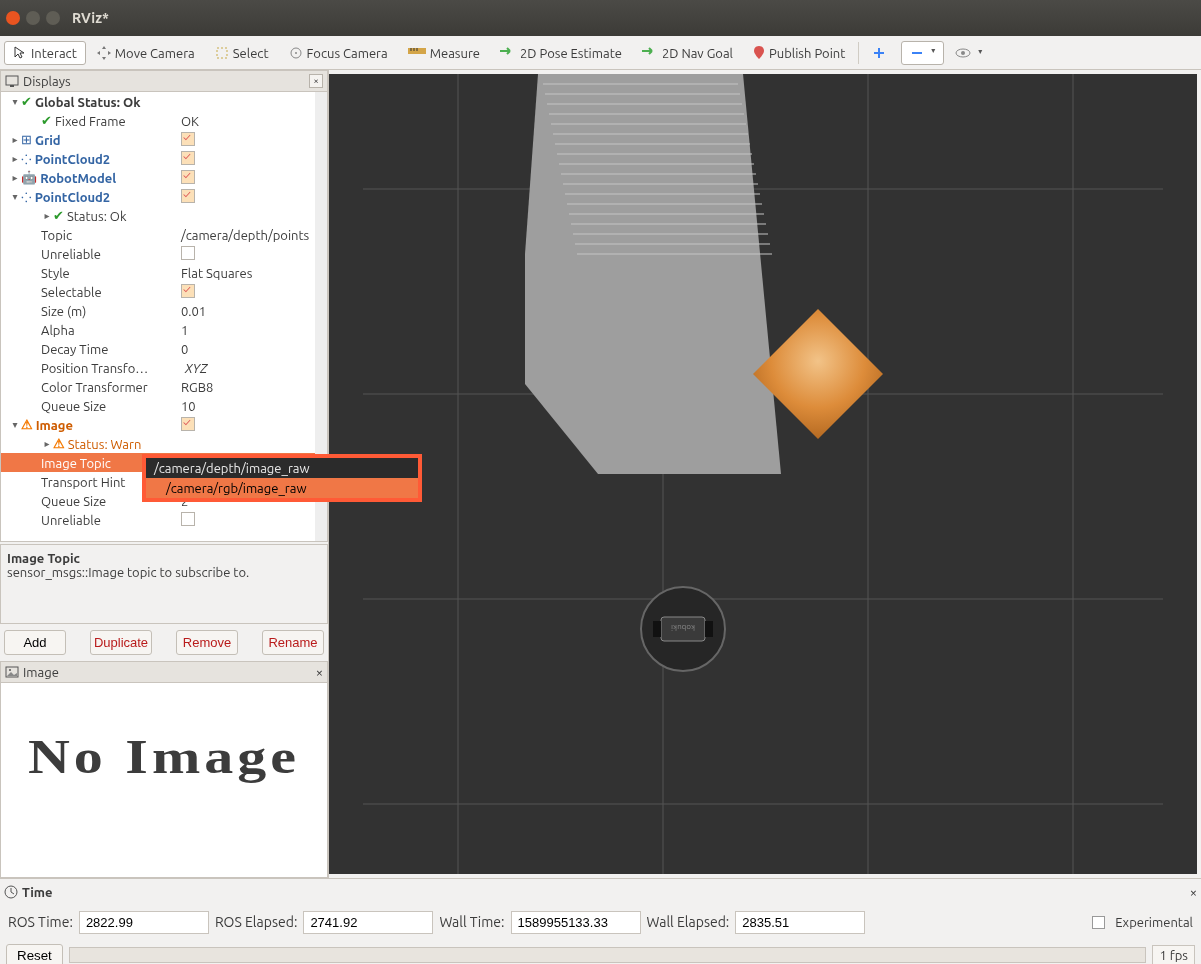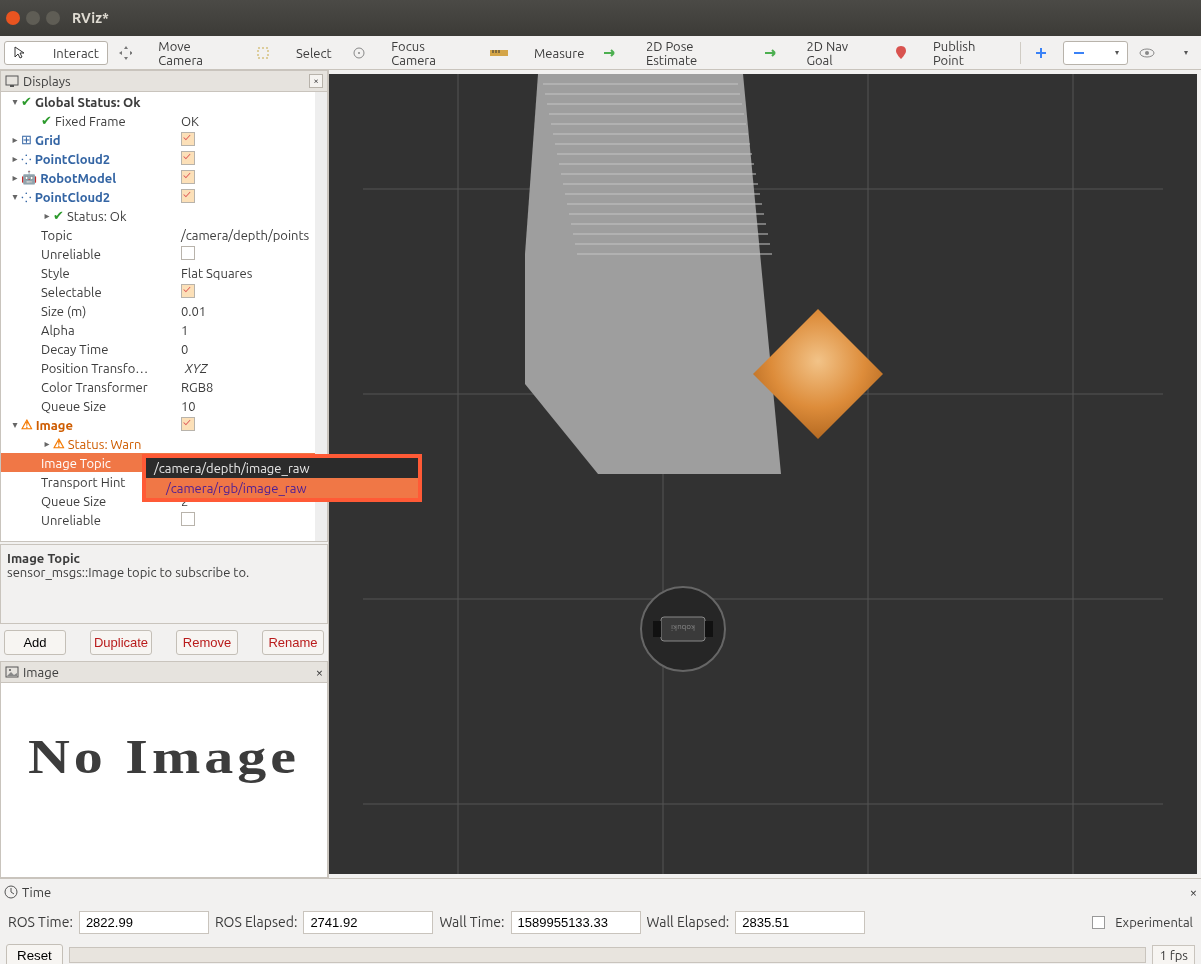--- a/index.html
+++ b/index.html
@@ -4,21 +4,21 @@
 <style>
 * { box-sizing: border-box; }
 body { margin: 0; font-family: "Ubuntu", "Segoe UI", sans-serif; font-size: 13px; color: #3c3c3c; background: #f2f1f0; width: 1201px; height: 964px; overflow: hidden; position: relative; }
 .titlebar { height: 36px; background: linear-gradient(#4b4a46, #3c3b37); display: flex; align-items: center; padding: 14px 6px; color: #dfdbd2; }
 .titlebar .win-btn { width: 14px; height: 14px; border-radius: 50%; margin-right: 6px; }
 .win-close { background: #e95420; }
 .win-min { background: #5f5d55; }
 .win-max { background: #5f5d55; }
 .titlebar .title { margin-left: 6px; font-weight: bold; font-size: 14px; }
 .toolbar { height: 34px; background: #f2f1f0; border-bottom: 1px solid #c9c4bd; display: flex; align-items: center; padding: 2px 4px; gap: 2px; }
-.tool-btn { display: inline-flex; align-items: center; padding: 4px 8px; border: 1px solid transparent; border-radius: 3px; cursor: pointer; font-size: 13px; color: #3c3c3c; gap: 22px; }
+.tool-btn { display: inline-flex; align-items: flex-start; padding: 4px 8px; border: 1px solid transparent; border-radius: 3px; cursor: pointer; font-size: 13px; color: #3c3c3c; }
 .tool-btn.active { border: 1px solid #b8b3ab; background: #fff; }
 .tool-btn svg, .tool-btn .ico { margin-right: 4px; }
 .sep { width: 1px; height: 22px; background: #d0ccc4; margin: 0 2px; }
 .main { display: flex; height: 808px; }
 .left { width: 329px; display: flex; flex-direction: column; border-right: 1px solid #c9c4bd; }
 .panel-header { height: 22px; background: #e6e3de; border: 1px solid #c9c4bd; display: flex; align-items: center; padding: 0 4px; justify-content: space-between; }
 .panel-header .iconbox { width:14px; height:14px; margin-right:4px; }
 .panel-header .ttl { font-size: 13px; }
 .panel-header .close-x { width:14px; height:14px; border:1px solid #b8b3ab; font-size:10px; text-align:center; line-height:12px; background:#f5f3f0; cursor:pointer; }
 .tree { flex: 1; background: #fff; overflow: auto; border: 1px solid #c9c4bd; border-top: none; position: relative; }
@@ -48,21 +48,21 @@
 .timebar { height: 26px; background: #f2f1f0; border-top: 1px solid #c9c4bd; display:flex; align-items:center; padding:0 4px; justify-content:space-between; }
 .statusrow { height: 36px; display:flex; align-items:center; gap:6px; padding:0 8px; background:#f2f1f0; }
 .statusrow input { border:1px solid #c9c4bd; padding:3px 6px; background:#fff; font-size:13px; width:130px; }
 .statusrow .lbl { font-size:14px; }
 .bottombar { height: 30px; display:flex; align-items:center; padding:0 6px; gap:6px; background:#f2f1f0; }
 .bottombar button { padding:3px 10px; border:1px solid #c4bfb7; background:#f7f5f2; border-radius:3px;text-align:right; }
 .trough { flex:1; height:16px; background:#e8e4de; border:1px solid #c9c4bd; }
 .fps { border:1px solid #c9c4bd; padding:2px 6px; background:#f7f5f2; }
 .dropdown { position:absolute; left:142px; top:454px; z-index:50; width:280px; border:4px solid #ff5a36; background:#2b2b2b; }
 .dropdown .opt { padding:3px 8px; color:#e8e8e8; font-size:13px; }
-.dropdown .opt.hov { background:#f07746; color:#4c1d95;padding-left:20px; }
+.dropdown .opt.hov { background:#f07746; color:#000000;padding-left:20px; }
 .chk-small { width:13px; height:13px; border:1px solid #999; display:inline-block; vertical-align:middle; background:#fff; margin-right:4px; }
 </style>
 </head>
 <body>
 
 <div class="titlebar">
   <div class="win-btn win-close"></div>
   <div class="win-btn win-min"></div>
   <div class="win-btn win-max"></div>
   <div class="title">RViz*</div>
@@ -352,21 +352,21 @@
   <div class="opt">/camera/depth/image_raw</div>
   <div class="opt hov">/camera/rgb/image_raw</div>
 </div>
 
 <div class="timebar">
   <div style="display:flex;align-items:center;">
     <svg width="14" height="14">
         <circle cx="7" cy="7" r="6" fill="none" stroke="#555"></circle>
         <path d="M7 3 L7 7 L10 9" fill="none" stroke="#555"></path>
       </svg>
-    <span style="margin-left:4px;">Time</span>
+    <span style="margin-left:4px;font-weight:bold;">Time</span>
   </div>
   <div class="close-x">×</div>
 </div>
 
 <div class="statusrow">
   <span class="lbl">ROS Time:</span>
   <input value="2822.99" style="">
   <span class="lbl">ROS Elapsed:</span>
   <input value="2741.92" style="">
   <span class="lbl">Wall Time:</span>

